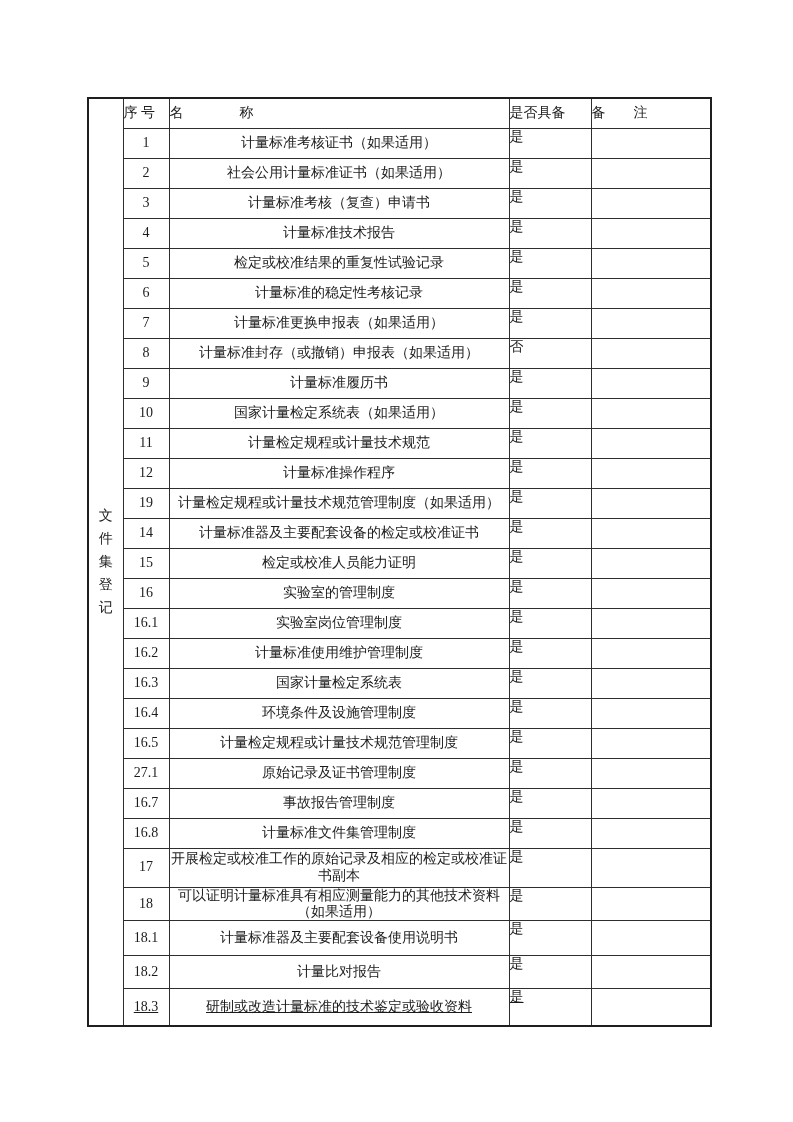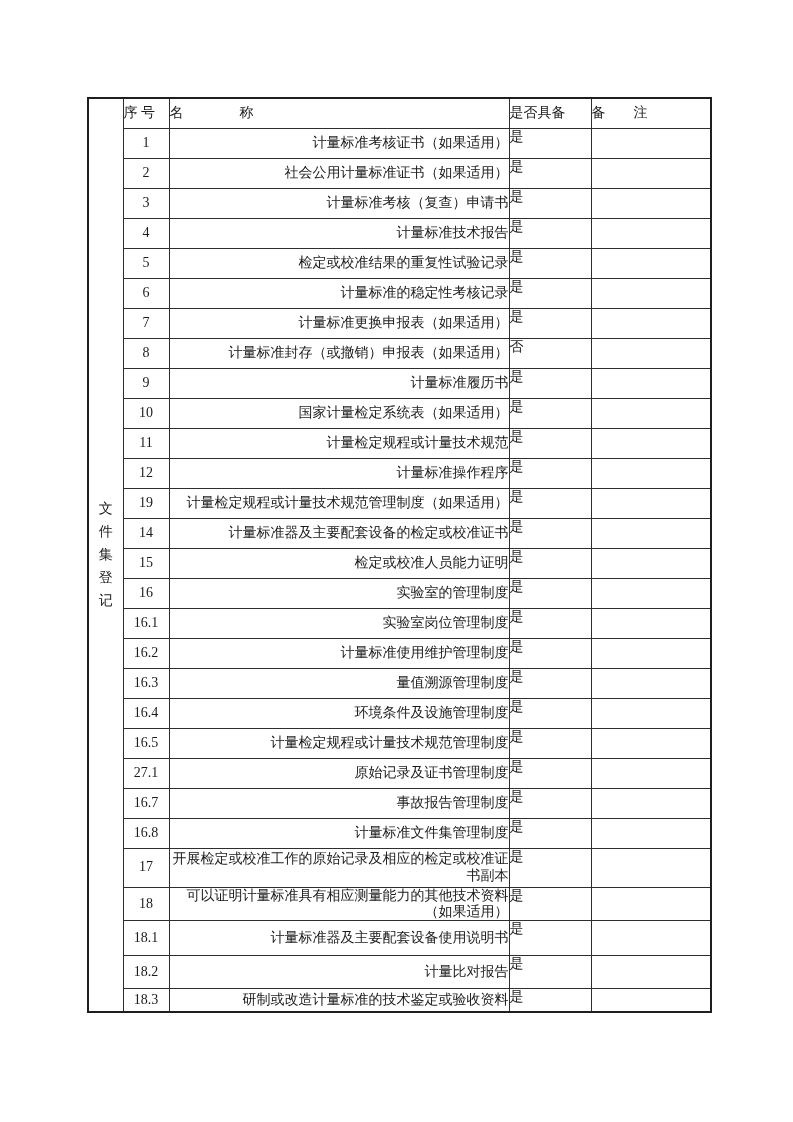--- a/index.html
+++ b/index.html
@@ -40,29 +40,29 @@
     vertical-align: middle;
     white-space: pre;
   }
   
   tbody tr { height: 30px; }
   
   tbody tr:nth-child(26) { height: 39px; }
   tbody tr:nth-child(27) { height: 33px; margin-top: 24px; }
   tbody tr:nth-child(28) { height: 35px; margin-top: 36px; }
   tbody tr:nth-child(29) { height: 33px; }
-  tbody tr:nth-child(30) { height: 24px; }
+  tbody tr:nth-child(30) { height: 38px; text-decoration: underline; }
 
   td.cell-no {
     text-align: center;
     vertical-align: middle;
     white-space: nowrap;
   }
   td.cell-name {
-    text-align: right;
+    text-align: center;
     vertical-align: middle;
     padding: 1px 4px 1px 10px;
   }
   td.cell-avail {
     text-align: left;
     vertical-align: top;
     padding: 3px 2px 0 6px;
   }
   td.cell-remark {
     vertical-align: middle;
@@ -215,21 +215,21 @@
     <td class="cell-remark"></td>
   </tr>
         <tr>
     <td class="cell-no">16.2</td>
     <td class="cell-name">计量标准使用维护管理制度</td>
     <td class="cell-avail">是</td>
     <td class="cell-remark"></td>
   </tr>
         <tr>
     <td class="cell-no">16.3</td>
-    <td class="cell-name">量值溯源管理制度</td>
+    <td class="cell-name">国家计量检定系统表</td>
     <td class="cell-avail">是</td>
     <td class="cell-remark"></td>
   </tr>
         <tr>
     <td class="cell-no">16.4</td>
     <td class="cell-name">环境条件及设施管理制度</td>
     <td class="cell-avail">是</td>
     <td class="cell-remark"></td>
   </tr>
         <tr>

